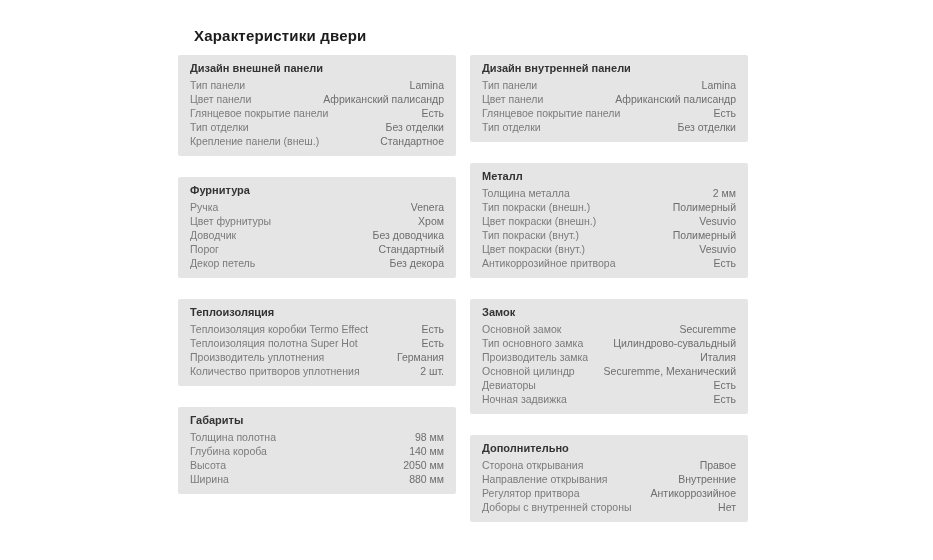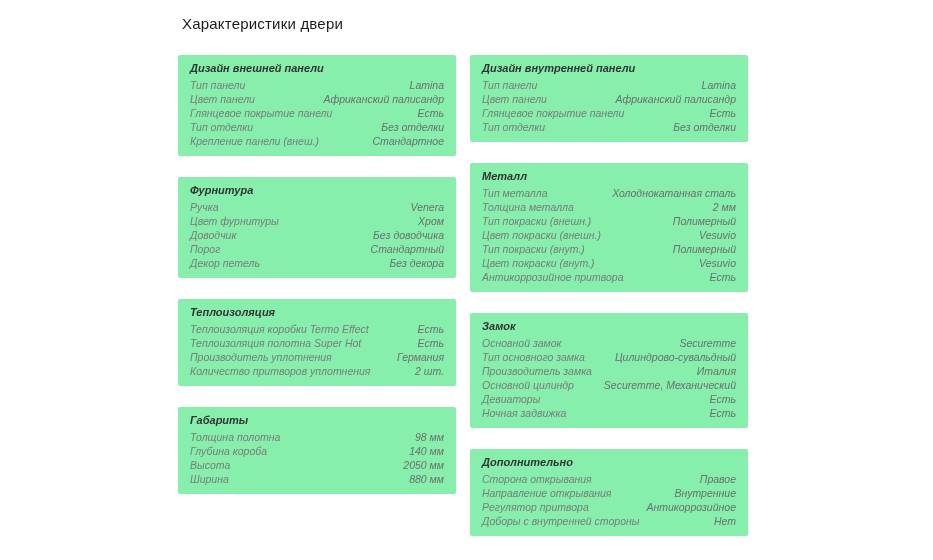--- a/index.html
+++ b/index.html
@@ -6,44 +6,43 @@
   body {
     width: 933px; height: 560px;
     background: #ffffff;
     font-family: "Liberation Sans", sans-serif;
     overflow: hidden;
     position: relative;
   }
   .page-title {
     position: absolute;
     left: 178px; top: 11px;
-    margin: 4px;
+    margin: 16px;
     font-size: 15px;
-    font-weight: normal;
+    font-weight: bold;
     color: #1c1c1c;
     letter-spacing: 0.2px;
   }
   .content {
     position: absolute;
     left: 178px; top: 55px;
     display: flex;
     gap: 14px;
   }
   .col {
     width: 278px;
     display: flex;
     flex-direction: column;
     gap: 21px;
   }
   .card {
-    background: #86efac;
+    background: #e5e5e5;
     border-radius: 2px;
     padding: 7px 12px 8px 12px;
     box-sizing: border-box;
-    font-style: italic;
   }
   .card-title {
     font-size: 11px;
     font-weight: bold;
     color: #333333;
     line-height: 13px;
     margin-bottom: 3px;
   }
   .row {
     display: flex;
@@ -171,24 +170,20 @@
           <span class="val">Есть</span>
         </div>
         <div class="row">
           <span class="lbl">Тип отделки</span>
           <span class="val">Без отделки</span>
         </div>
       </div>
       <div class="card">
         <div class="card-title">Металл</div>
         <div class="row">
-          <span class="lbl">Тип металла</span>
-          <span class="val">Холоднокатанная сталь</span>
-        </div>
-        <div class="row">
           <span class="lbl">Толщина металла</span>
           <span class="val">2 мм</span>
         </div>
         <div class="row">
           <span class="lbl">Тип покраски (внешн.)</span>
           <span class="val">Полимерный</span>
         </div>
         <div class="row">
           <span class="lbl">Цвет покраски (внешн.)</span>
           <span class="val">Vesuvio</span>

